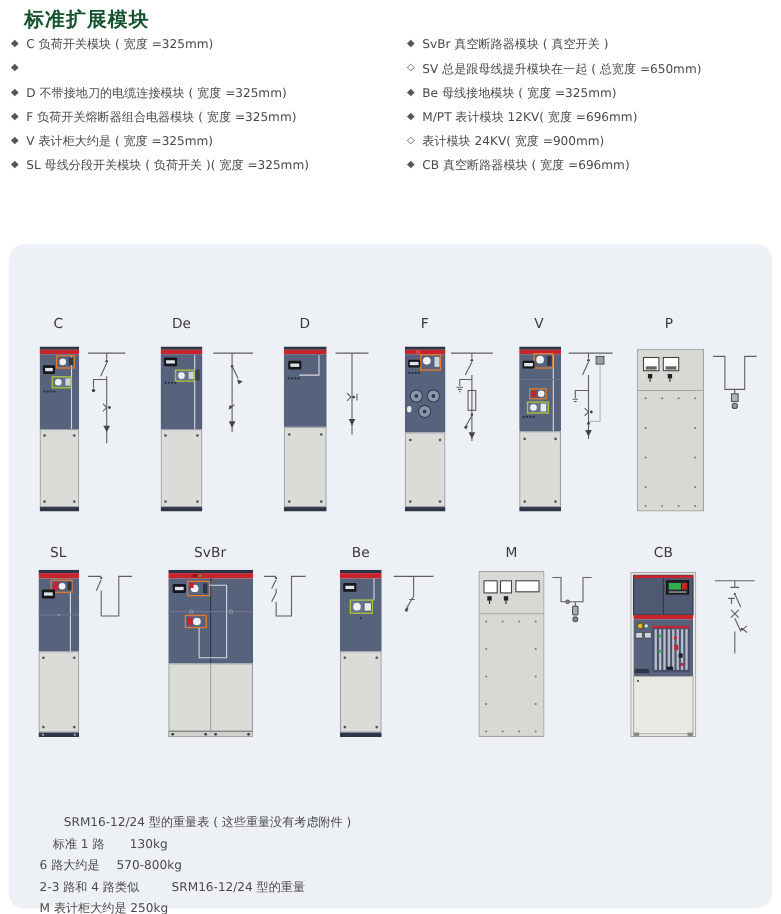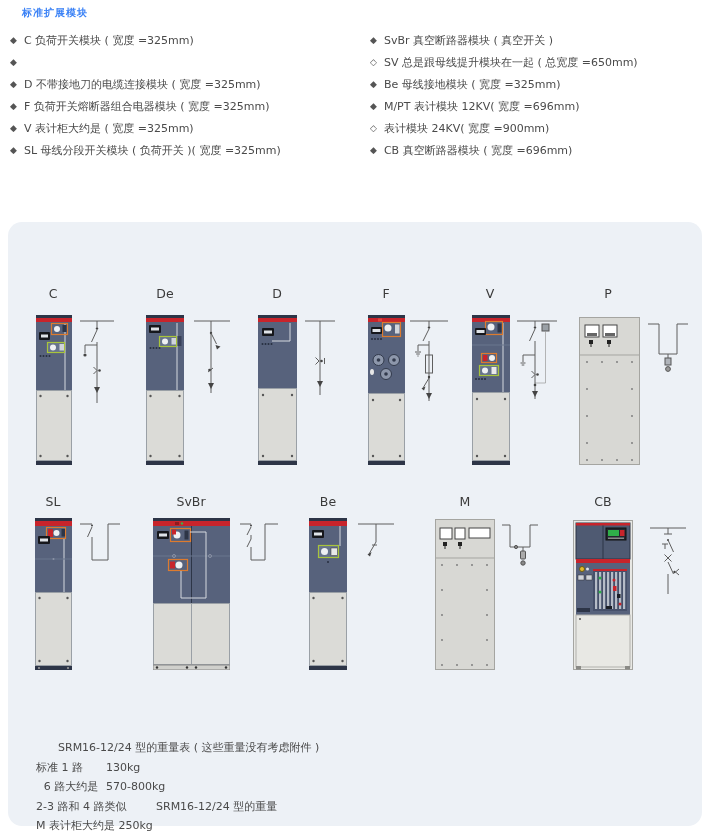--- a/index.html
+++ b/index.html
@@ -1,34 +1,34 @@
 <!DOCTYPE html>
 <html><head>
 <meta charset="utf-8">
 <style>
   html,body{margin:0;padding:0;background:#fff;}
   .page{position:relative;width:710px;height:831px;background:#ffffff;overflow:hidden;
         font-family:"DejaVu Sans","Liberation Sans",sans-serif;}
-  .title{position:absolute;left:22px;top:6px;font-size:10px;font-weight:bold;
-         color:#3b82f6;letter-spacing:1px;}
+  .title{position:absolute;left:22px;top:6px;font-size:18px;font-weight:bold;
+         color:#14532d;letter-spacing:1px;}
   .col{position:absolute;top:29px;font-size:11px;color:#4a4a4a;}
   .col-left{left:10px;}
   .col-right{left:370px;}
   .mrow{height:22px;display:flex;align-items:center;gap:7px;white-space:nowrap;}
   .bullet{font-size:9px;color:#555;}
   .panel{position:absolute;left:8px;top:222px;width:694px;height:604px;
          background:#edf1f6;border-radius:14px;}
   .fig-label{position:absolute;transform:translateX(-50%);font-size:12.5px;color:#3a3a3a;}
   .fig{position:absolute;}
   .weights{position:absolute;left:28px;top:516px;font-size:11px;color:#4a4a4a;}
   .wrow{height:19.5px;line-height:19.5px;white-space:nowrap;}
   .wrow:nth-child(1){padding-left:22px;text-decoration:underline;}
   .wlbl{display:inline-block;}
-  .wrow:nth-child(2) .wlbl{min-width:70px;}
-  .wrow:nth-child(3) .wlbl{min-width:70px;text-align:center;}
+  .wrow:nth-child(2) .wlbl{min-width:70px;margin-left:12px;}
+  .wrow:nth-child(3) .wlbl{min-width:70px;}
   .wrow:nth-child(4) .wlbl{min-width:120px;}
   
   .cab-darker{fill:#2d3547;}
   .cab-red{fill:#c8242b;}
   .cab-dark{fill:#57627c;}
   .cab-light{fill:#dbdbd7;stroke:#9aa0a6;stroke-width:1;}
   .scr{fill:#555;}
   .disp{fill:#16171c;}
   .dglyph{fill:#dfe3e8;}
   .obox{fill:none;stroke:#dd7b2f;stroke-width:1.2;}

